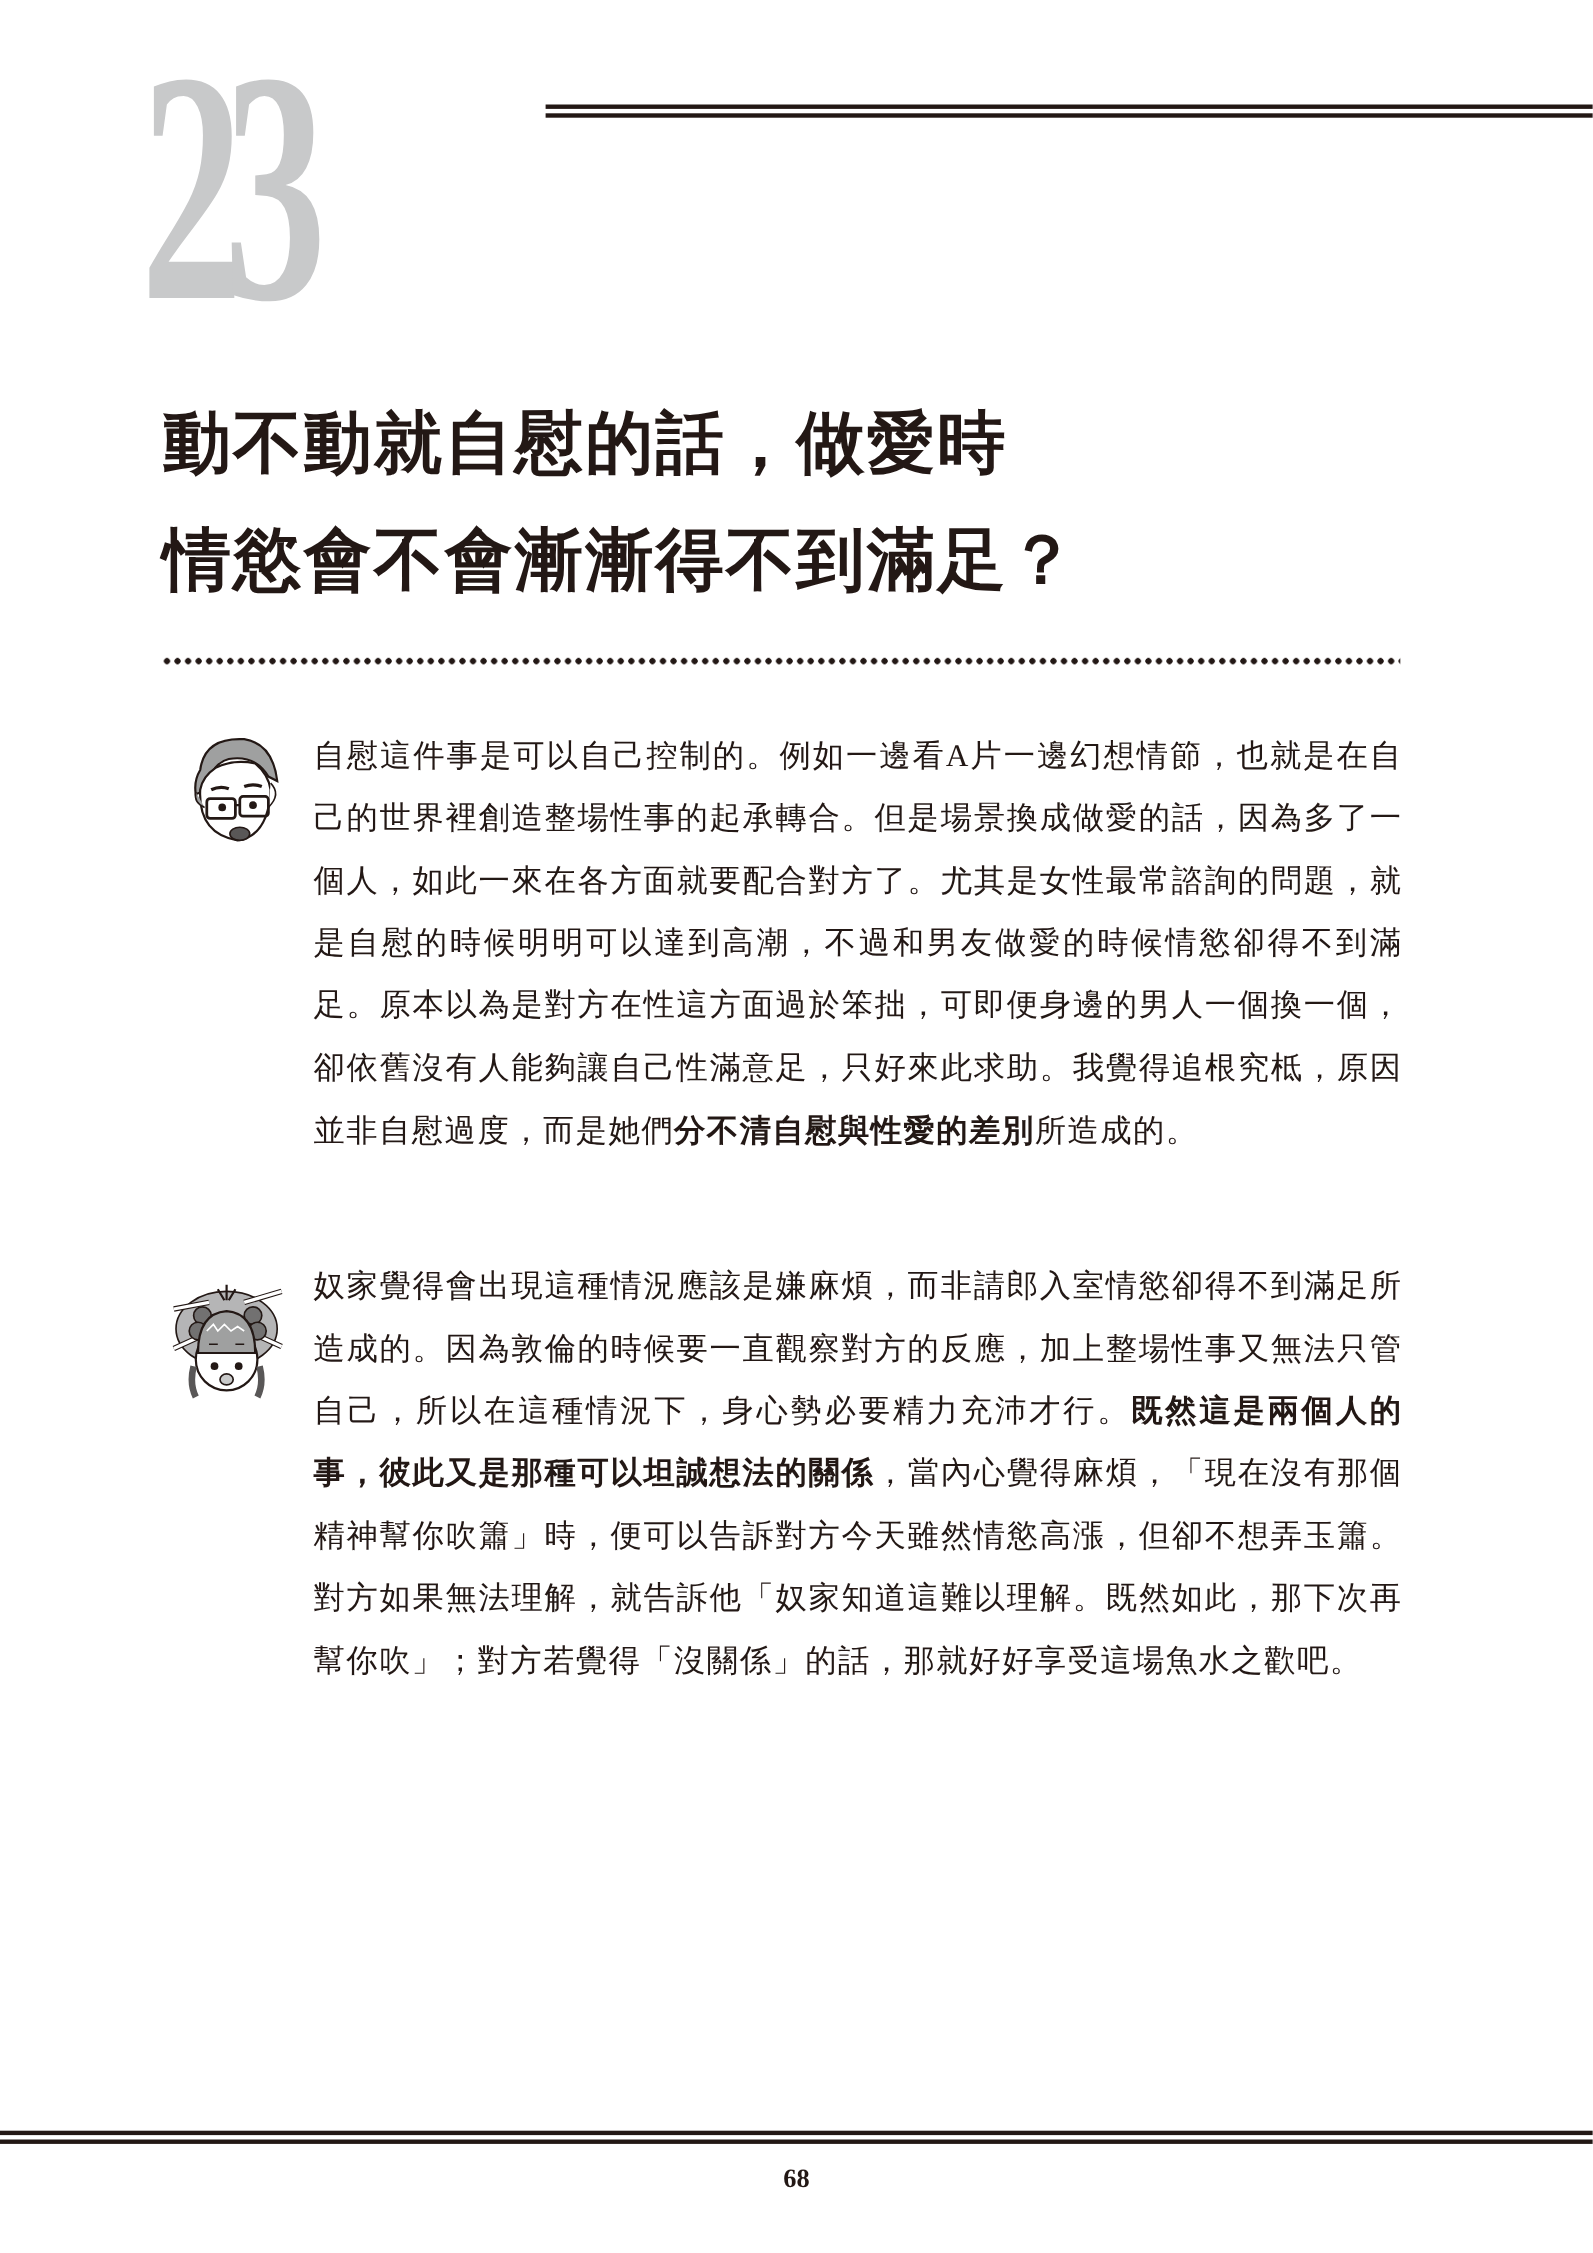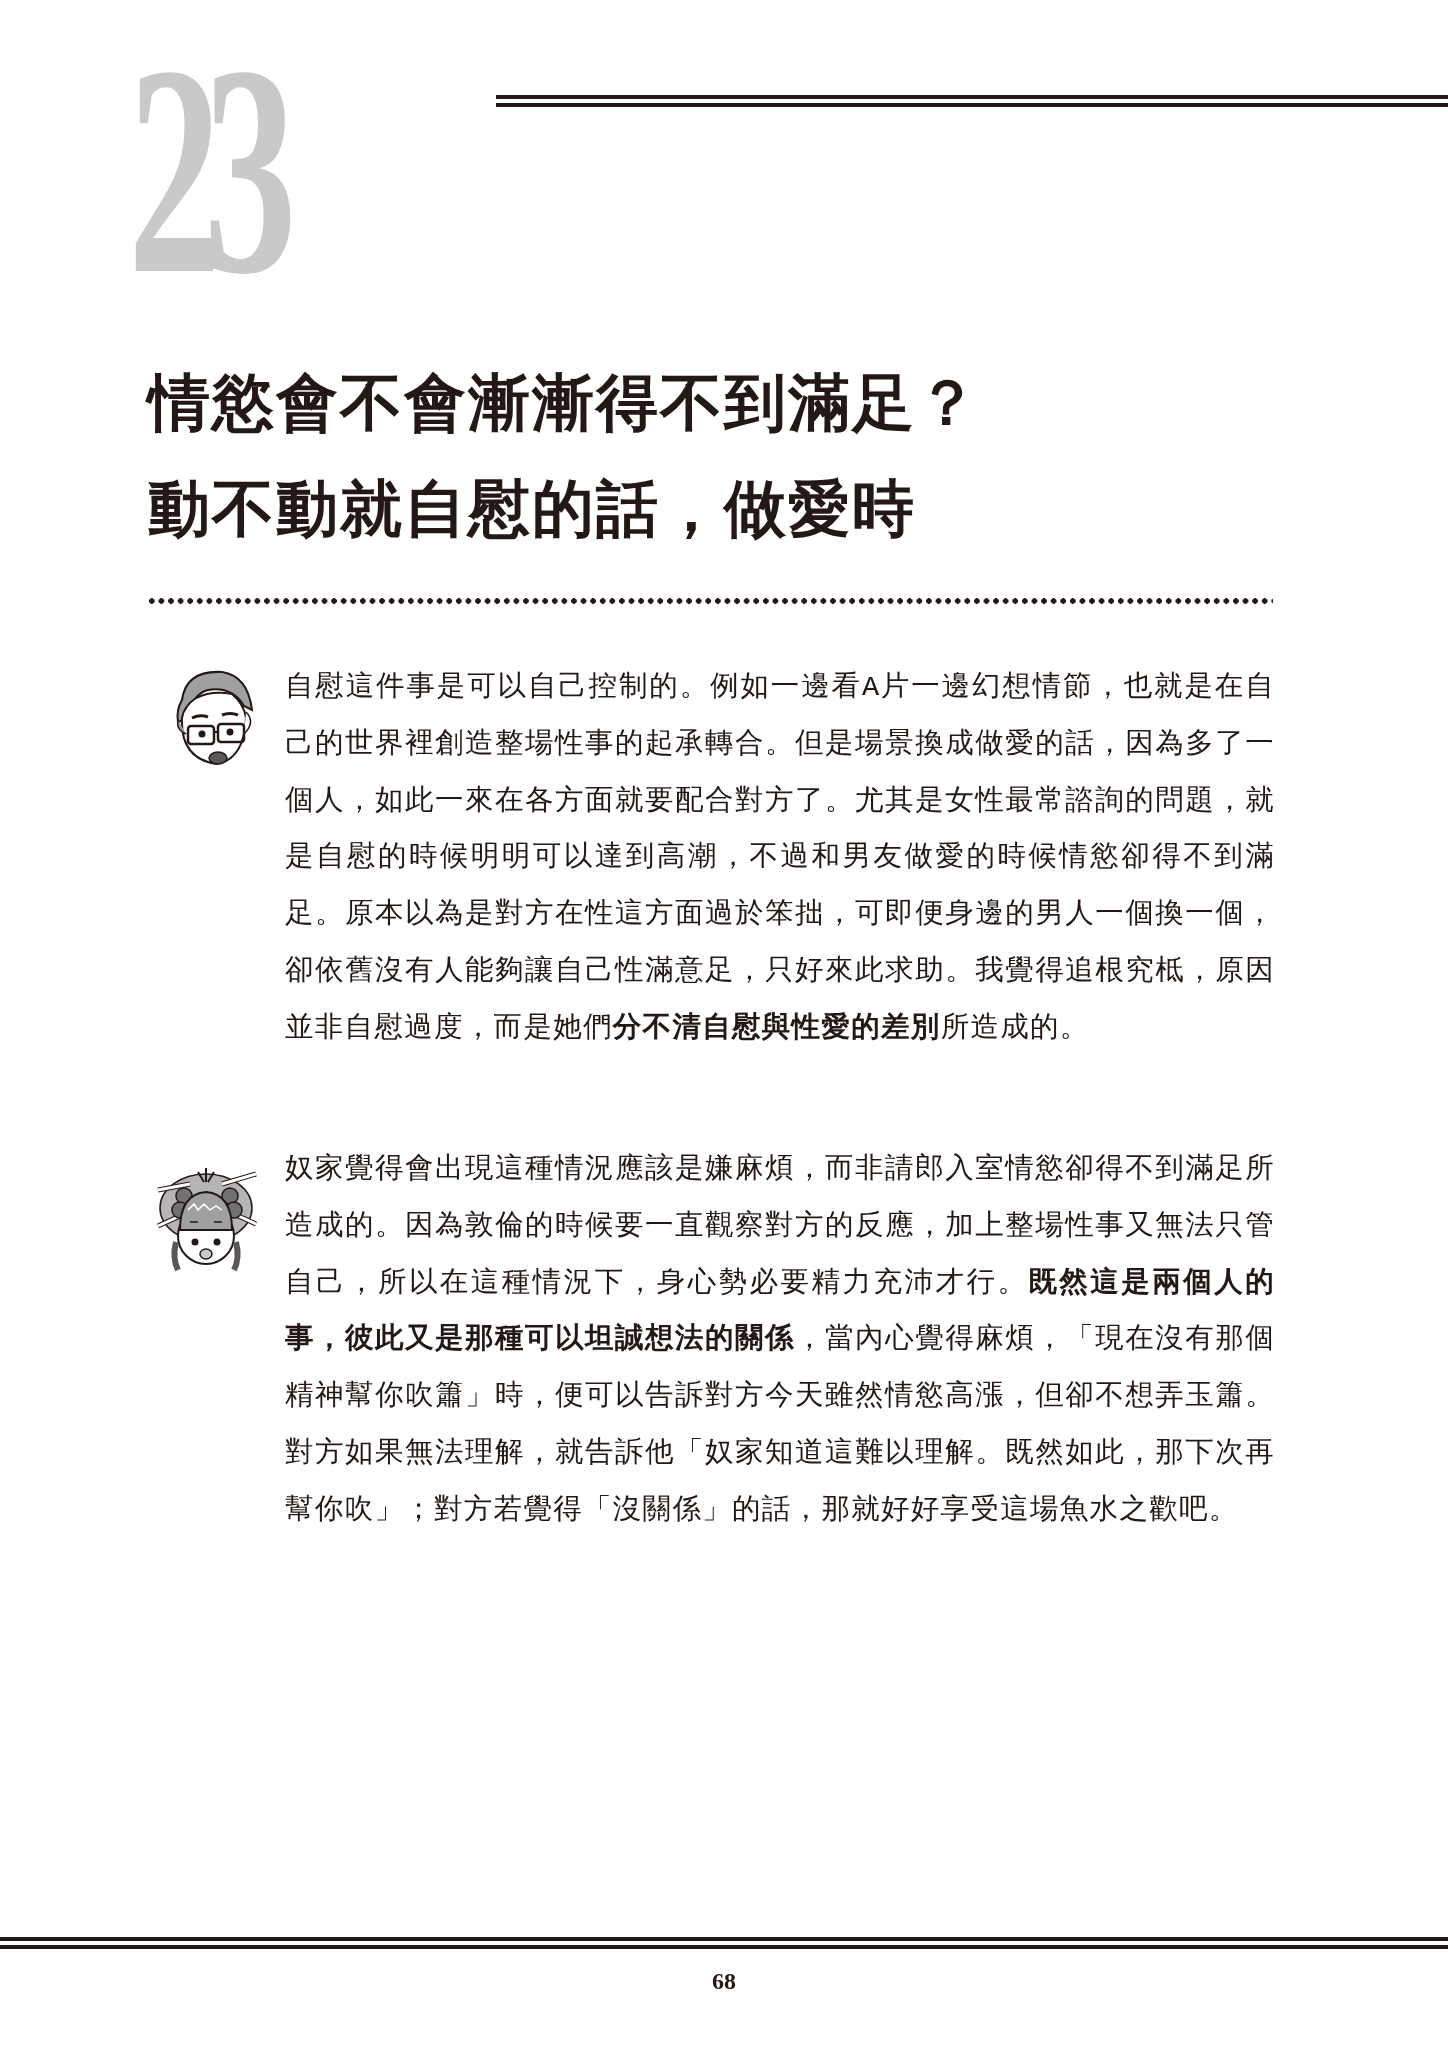--- a/index.html
+++ b/index.html
@@ -26,21 +26,21 @@
       letter-spacing: 2px;
     }
     .title div { white-space: nowrap; }
     .dots {
       position: absolute; left: 147px; top: 598px; width: 1126px; height: 6px;
       background-image: radial-gradient(circle, #231815 2.6px, transparent 3px);
       background-size: 9.6px 6px; background-repeat: repeat-x;
     }
     .block { position: absolute; left: 285px; width: 990px; }
     .block p {
-      margin: 0; font-family: Liberation Mono, monospace;
+      margin: 0; font-family: Liberation Serif, serif;
       font-size: 28.5px; line-height: 56.8px; color: #231815;
       text-align: justify; text-align-last: left; letter-spacing: 1.3px;
     }
     .block b { font-weight: bold; }
     .avatar { position: absolute; width: 112px; height: 112px; }
     .bottom-rule { position: absolute; left: 0; right: 0; top: 1937px; height: 13px; }
     .bottom-rule .l1 { position: absolute; left: 0; right: 0; top: 0; height: 4px; background: #231815; }
     .bottom-rule .l2 { position: absolute; left: 0; right: 0; top: 8px; height: 4px; background: #231815; }
     .page-num {
       position: absolute; left: 0; right: 0; top: 1968px; text-align: center;
@@ -51,22 +51,22 @@
 </head>
 <body>
 
 <div class="chapter-num">23</div>
 <div class="top-rule">
     <div class="l1"></div>
     <div class="l2"></div>
   </div>
 
 <div class="title">
+  <div>動不動就自慰的話，做愛時</div>
   <div>情慾會不會漸漸得不到滿足？</div>
-  <div>動不動就自慰的話，做愛時</div>
 </div>
 
 <div class="dots"></div>
 
 <div class="avatar" style="left:152px; top:660px;">
   <svg width="112" height="112" viewBox="0 0 112 112">
     <path d="M30 40 Q34 10 70 12 Q96 16 100 50 L92 46 Q80 26 56 30 Q40 34 36 58 L26 62 Q24 50 30 40Z" fill="#9fa0a0" stroke="#231815" stroke-width="2"></path>
     <path d="M30 58 Q28 98 64 104 Q92 100 94 58 Q92 44 80 34 Q60 30 44 38 Q32 46 30 58Z" fill="#fff" stroke="#231815" stroke-width="2"></path>
     <path d="M26 60 Q24 70 34 74" fill="#9fa0a0" stroke="#231815" stroke-width="1.5"></path>
     <path d="M94 52 Q104 62 92 74" fill="#fff" stroke="#231815" stroke-width="1.5"></path>

